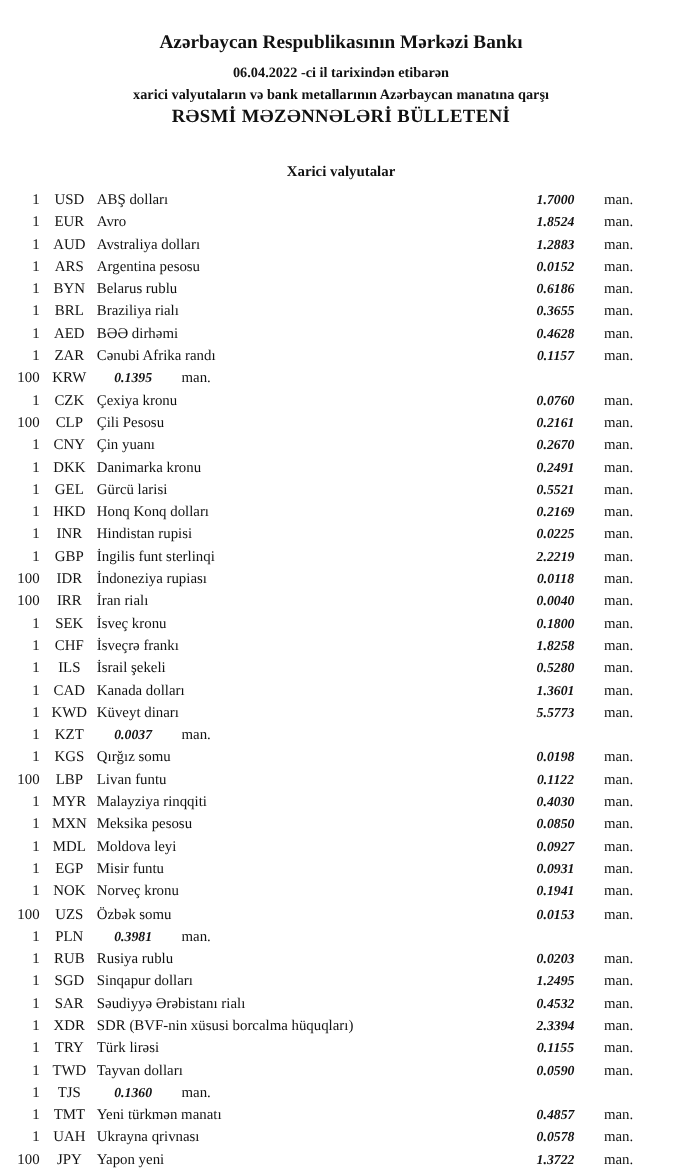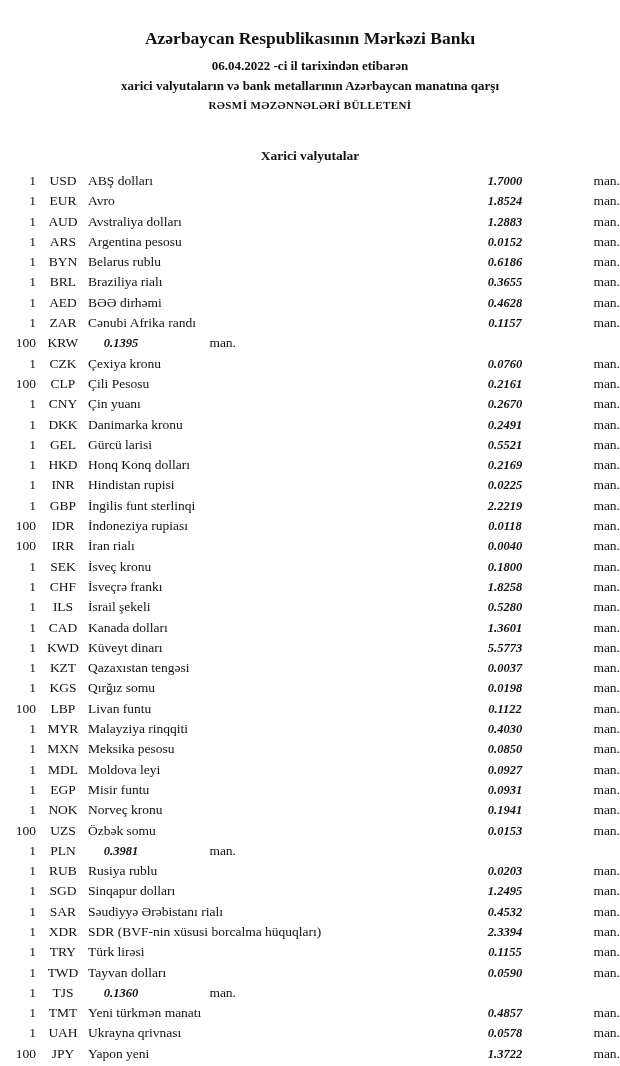--- a/index.html
+++ b/index.html
@@ -21,21 +21,21 @@
   }
   .sub {
     text-align: center;
     font-weight: bold;
     font-size: 13px;
     line-height: 19.5px;
   }
   .sub-caps {
     text-align: center;
     font-weight: bold;
-    font-size: 11px;
+    font-size: 17px;
     line-height: 21px;
     letter-spacing: 0.4px;
   }
   .section-title {
     text-align: center;
     font-weight: bold;
     font-size: 13.5px;
     margin-top: 32px;
     margin-bottom: 7px;
   }
@@ -47,21 +47,21 @@
     font-size: 13.5px;
     white-space: nowrap;
   }
   .qty   { width: 36px;  text-align: right; flex: none; }
   .code  { width: 46px;  text-align: center; margin-left: 4px; flex: none; }
   .name  { flex: 1; padding-left: 2px; overflow: hidden; }
   .rate  {
     width: 70px; text-align: center; flex: none;
     font-weight: bold; font-style: italic; font-size: 12.5px;
   }
-  .unit  { width: 80px; padding-left: 9px; flex: none; text-align: right; }
+  .unit  { width: 80px; padding-left: 9px; flex: none; }
 </style>
 </head>
 <body>
 
 <div class="doc">
   <div class="title">Azərbaycan Respublikasının Mərkəzi Bankı</div>
   <div class="sub">06.04.2022 -ci il tarixindən etibarən</div>
   <div class="sub">xarici valyutaların və bank metallarının Azərbaycan manatına qarşı</div>
   <div class="sub-caps">RƏSMİ MƏZƏNNƏLƏRİ BÜLLETENİ</div>
 
@@ -231,21 +231,20 @@
       <div class="row">
         <span class="qty">1</span>
         <span class="code">KWD</span>
         <span class="name">Küveyt dinarı</span>
         <span class="rate">5.5773</span>
         <span class="unit">man.</span>
       </div>
       <div class="row">
         <span class="qty">1</span>
         <span class="code">KZT</span>
-        <span class="name">Qazaxıstan tengəsi</span>
         <span class="rate">0.0037</span>
         <span class="unit">man.</span>
       </div>
       <div class="row">
         <span class="qty">1</span>
         <span class="code">KGS</span>
         <span class="name">Qırğız somu</span>
         <span class="rate">0.0198</span>
         <span class="unit">man.</span>
       </div>

